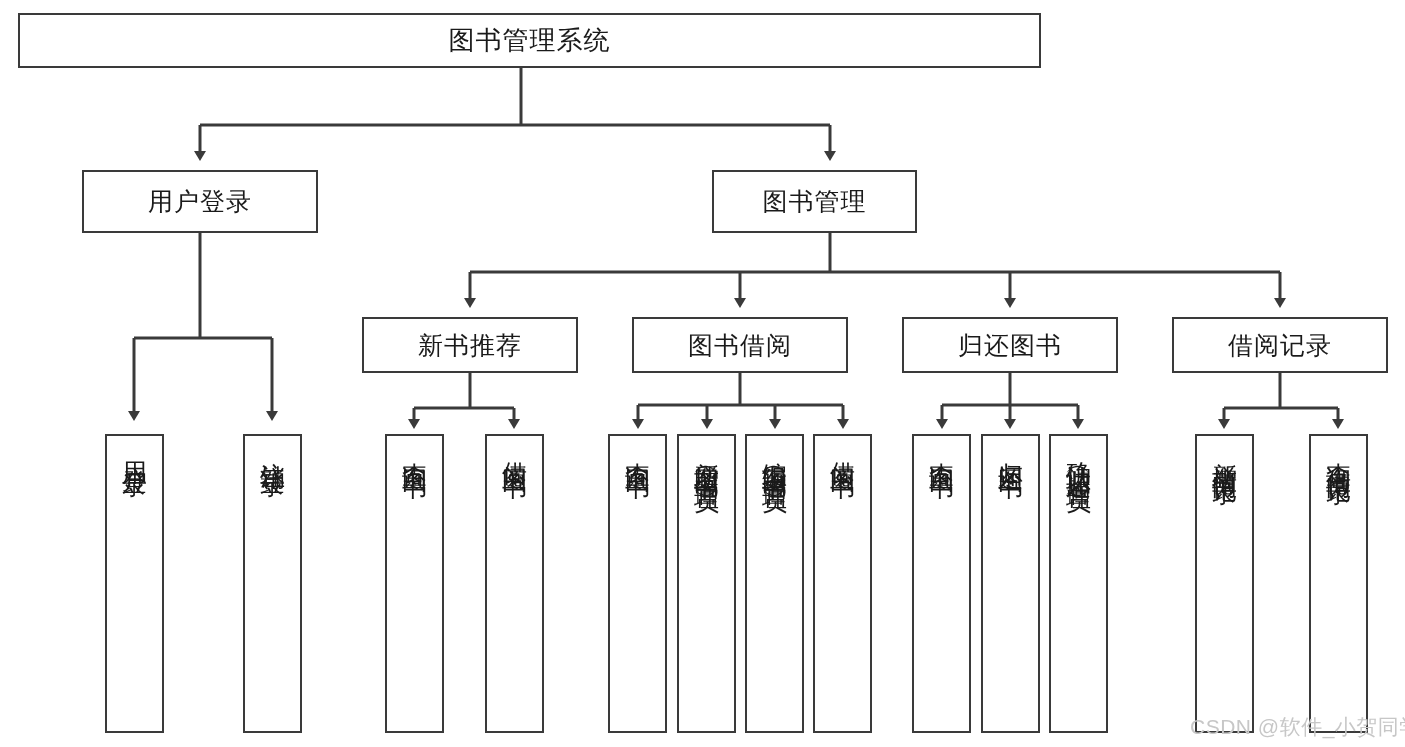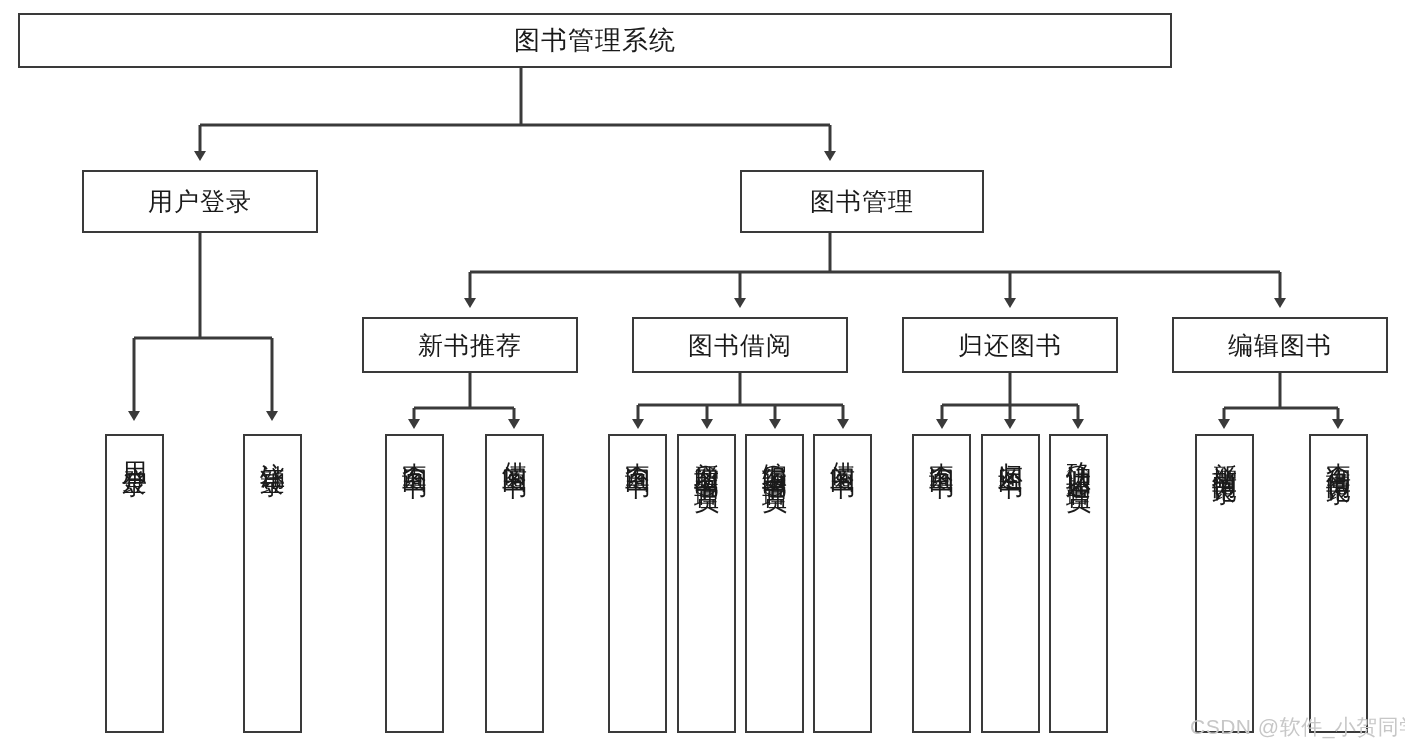--- a/index.html
+++ b/index.html
@@ -123,46 +123,46 @@
       <path d="M1010,405 L1010,420" marker-end="url(#arrow)"></path>
       <path d="M1078,405 L1078,420" marker-end="url(#arrow)"></path>
 
       <path d="M1280,373 L1280,408"></path>
       <path d="M1224,408 L1338,408"></path>
       <path d="M1224,408 L1224,420" marker-end="url(#arrow)"></path>
       <path d="M1338,408 L1338,420" marker-end="url(#arrow)"></path>
     </g>
   </svg>
 
-  <div class="node root h" style="left:18px; top:13px; width:1154px; height:55px;">
+  <div class="node root h" style="left:18px; top:13px; width:1023px; height:55px;">
     <span class="node-label">图书管理系统</span>
   </div>
 
   <div class="node h" style="left:82px; top:170px; width:236px; height:63px;">
     <span class="node-label">用户登录</span>
   </div>
 
-  <div class="node h" style="left:740px; top:170px; width:244px; height:63px;">
+  <div class="node h" style="left:712px; top:170px; width:205px; height:63px;">
     <span class="node-label">图书管理</span>
   </div>
 
   <div class="node h" style="left:632px; top:317px; width:216px; height:56px;">
     <span class="node-label">图书借阅</span>
   </div>
 
   <div class="node h" style="left:362px; top:317px; width:216px; height:56px;">
     <span class="node-label">新书推荐</span>
   </div>
 
   <div class="node h" style="left:902px; top:317px; width:216px; height:56px;">
     <span class="node-label">归还图书</span>
   </div>
 
   <div class="node h" style="left:1172px; top:317px; width:216px; height:56px;">
-    <span class="node-label">编辑图书</span>
+    <span class="node-label">借阅记录</span>
   </div>
 
   <div class="node v" style="left:105px; top:434px; width:59px; height:299px;">
     <span class="node-label">用户登录</span>
   </div>
 
   <div class="node v" style="left:243px; top:434px; width:59px; height:299px;">
     <span class="node-label">注销登录</span>
   </div>
 

